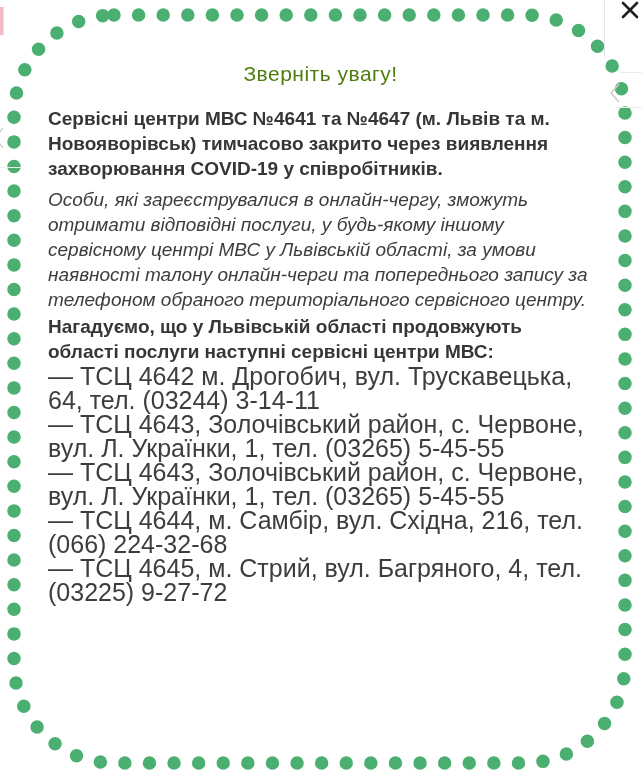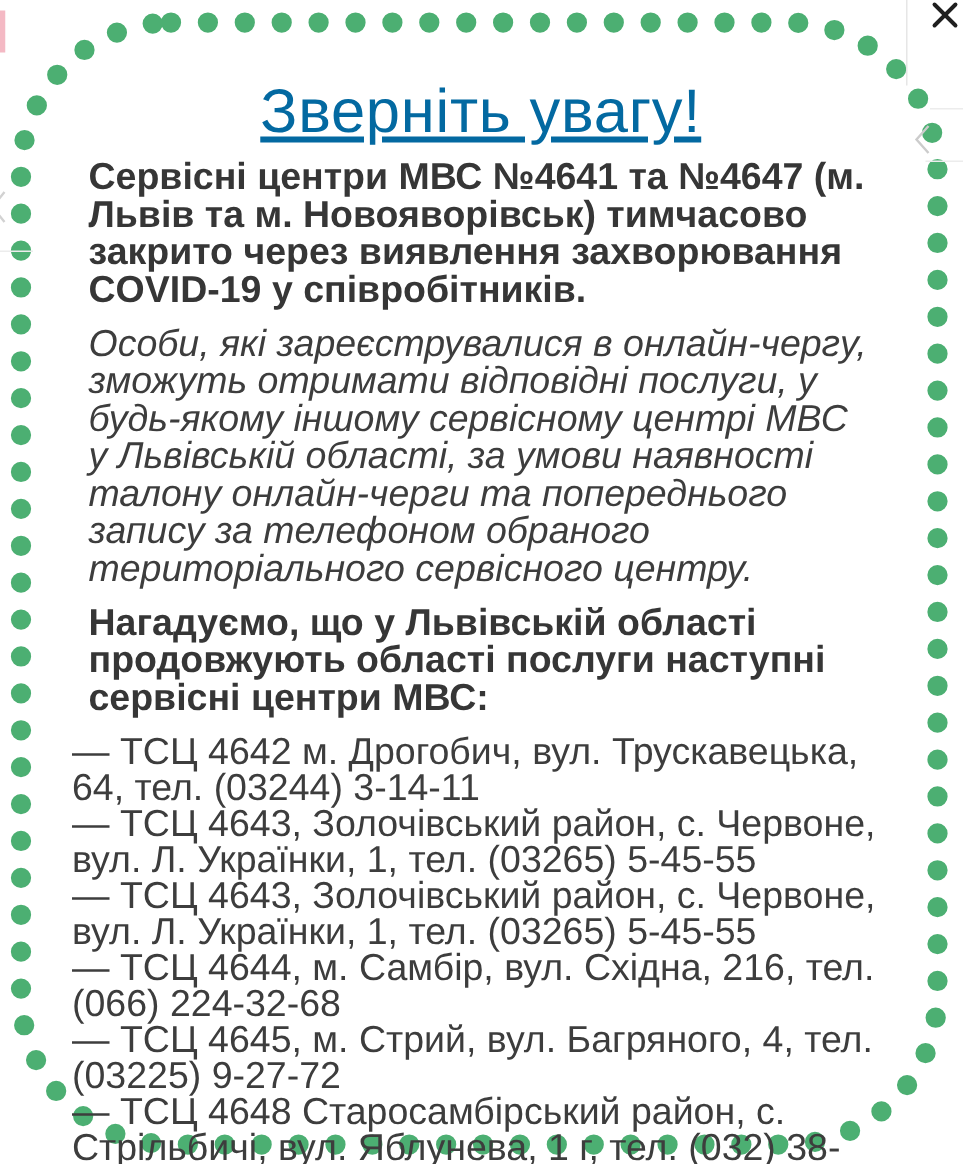--- a/index.html
+++ b/index.html
@@ -35,31 +35,30 @@
 
   
   .content {
     position: absolute;
     left: 48px; top: 56px;
     width: 545px;
     color: #3d3d3d;
   }
   .modal-title {
     margin: 0;
-    font-size: 41px;
+    font-size: 21px;
     font-weight: 400;
-    color: #0369a1;
+    color: #4d7c0f;
     text-align: center;
     letter-spacing: 0.5px;
     line-height: 36px;
-    text-decoration: underline;
   }
   .para {
-    margin: 11px;
-    font-size: 25px;
+    margin: 0;
+    font-size: 19px;
     line-height: 25px;
     color: #3d3d3d;
   }
   .para.bold {
     font-weight: 700;
     color: #363636;
   }
   .p-alert  { margin-top: 14px; }
   .p-info   { margin-top: 6px; font-style: italic; }
   .p-intro  { margin-top: 2px; }
@@ -110,15 +109,14 @@
 
       <div class="center-item">— ТСЦ 4643, Золочівський район, с. Червоне, вул. Л. Українки, 1, тел. (03265) 5-45-55</div>
 
       <div class="center-item">— ТСЦ 4643, Золочівський район, с. Червоне, вул. Л. Українки, 1, тел. (03265) 5-45-55</div>
 
       <div class="center-item">— ТСЦ 4644, м. Самбір, вул. Східна, 216, тел.(066) 224-32-68</div>
 
       <div class="center-item">— ТСЦ 4645, м. Стрий, вул. Багряного, 4, тел. (03225) 9-27-72</div>
 
 
-      <div class="center-item">— ТСЦ 4648 Старосамбірський район, с. Стрільбичі, вул. Яблунева, 1 г, тел. (032) 38-23-084</div>
     </div>
 </div>
 
 </body></html>

